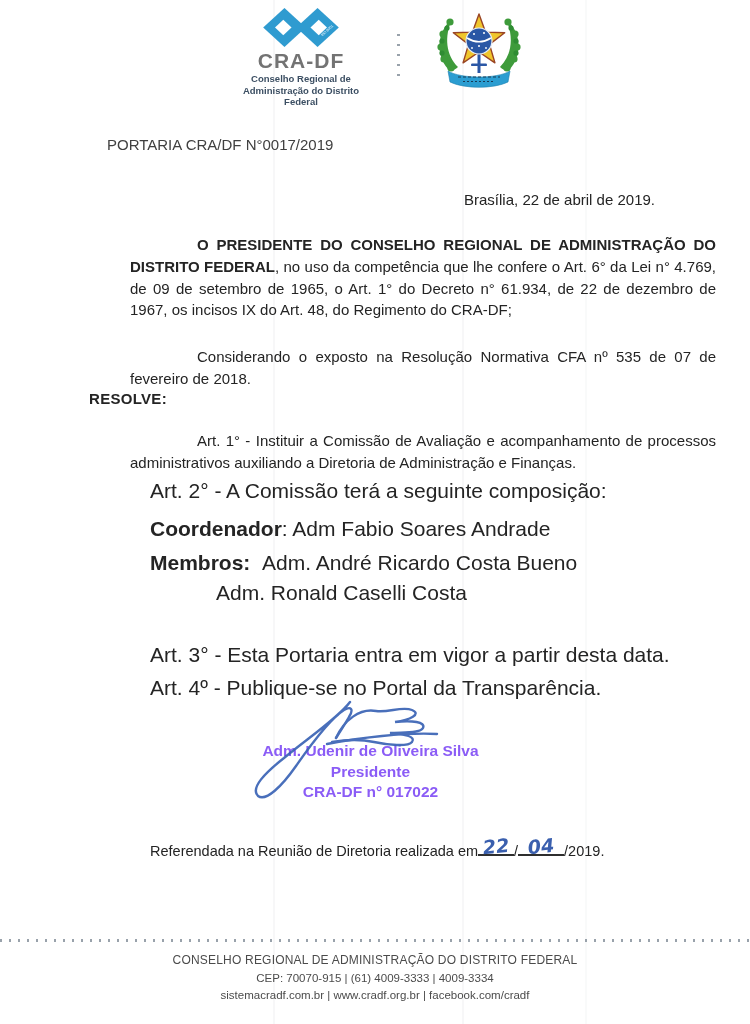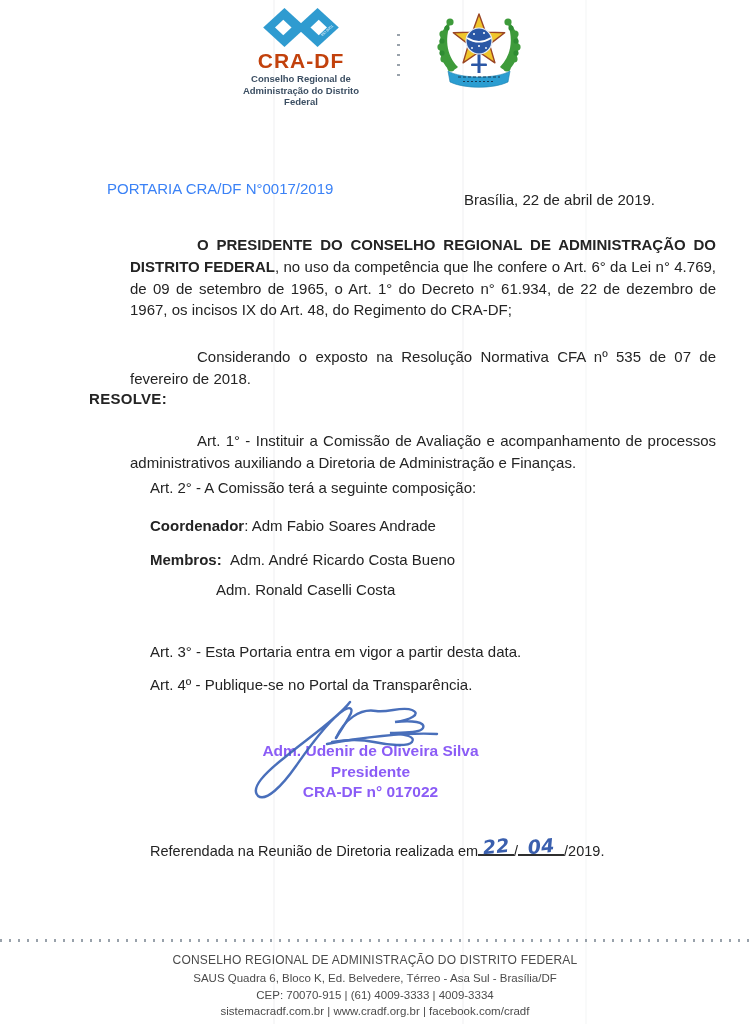--- a/index.html
+++ b/index.html
@@ -6,32 +6,32 @@
   .page{
     position:relative;width:750px;height:1024px;margin:0 auto;
     background:#ffffff;overflow:hidden;
     font-family:"Liberation Sans",sans-serif;color:#242424;
   }
   .abs{position:absolute;}
   .scan-line{position:absolute;top:0;bottom:0;width:2px;background:rgba(90,105,120,0.05);}
   
   .logo-block{left:228px;top:8px;width:146px;text-align:center;}
   .logo-mark{display:block;margin:0 auto;}
-  .logo-acronym{font-size:21px;font-weight:bold;letter-spacing:1px;color:#c2410c;margin-top:2px;}
+  .logo-acronym{font-size:21px;font-weight:bold;letter-spacing:1px;color:#737373;margin-top:2px;}
   .logo-sub{font-size:9.5px;font-weight:bold;color:#3c4f63;line-height:11.5px;}
   .staple-dots{left:397px;top:34px;width:3px;height:44px;
     background-image:repeating-linear-gradient(to bottom,#99a2ab 0 2px,transparent 2px 10px);}
   .coat{left:426px;top:5px;}
   
-  .doc-title{left:107px;top:136px;font-size:15px;color:#3b82f6;margin-top:44px;}
+  .doc-title{left:107px;top:136px;font-size:15px;color:#404040;}
   .date-line{right:95px;top:191px;font-size:15px;}
   .para{left:83px;width:586px;font-size:15px;line-height:21.8px;text-align:justify;margin-left:47px;}
   .indent{text-indent:67px;}
   .resolve{left:89px;top:390px;font-size:15px;font-weight:bold;letter-spacing:.3px;}
-  .plain{font-size:15px;}
+  .plain{font-size:21px;}
   .sig-block{left:230px;top:741px;width:281px;text-align:center;font-weight:bold;font-size:15.5px;line-height:20.5px;color:#8b5cf6;}
   .endorse{left:150px;top:837px;font-size:14.5px;}
   .blank{display:inline-block;border-bottom:2px solid #2e2e2e;text-align:center;height:17px;position:relative;}
   .blank .hand{position:absolute;left:0;right:0;bottom:-3px;
     font-family:"DejaVu Sans",sans-serif;font-style:italic;font-size:19px;font-weight:bold;
     color:#3a5fae;transform:rotate(-6deg);}
   .blank-day{width:36px;}
   .blank-month{width:46px;}
   
   .footer-dotted{left:0;top:939px;width:750px;height:3px;
@@ -142,18 +142,17 @@
       <path d="M 104,46 C 112,28 128,16 144,19 C 156,21 170,14 180,18 C 190,22 178,28 163,30 C 180,28 194,30 191,36 C 188,42 170,40 158,41 C 174,42 184,45 180,50 C 176,55 156,53 142,50 C 128,47 112,48 100,50"></path>
       <path d="M 95,52 C 125,46 175,40 205,42"></path>
     </g>
   </svg>
 
   <div class="abs endorse"><span>Referendada na Reunião de Diretoria realizada em</span><span class="blank blank-day"><span class="hand">22</span></span><span>/</span><span class="blank blank-month"><span class="hand">04</span></span><span>/2019.</span></div>
 
   <div class="abs footer-dotted"></div>
   <div class="abs footer">
     <div class="f1">CONSELHO REGIONAL DE ADMINISTRAÇÃO DO DISTRITO FEDERAL</div>
-    <div class="fx">SAUS Quadra 6, Bloco K, Ed. Belvedere, Térreo - Asa Sul -  Brasília/DF</div>
     <div class="fx">CEP: 70070-915   |   (61) 4009-3333   |   4009-3334</div>
     <div class="fx">sistemacradf.com.br  |  www.cradf.org.br  |  facebook.com/cradf</div>
   </div>
 
 </div>
 
 </body></html>

